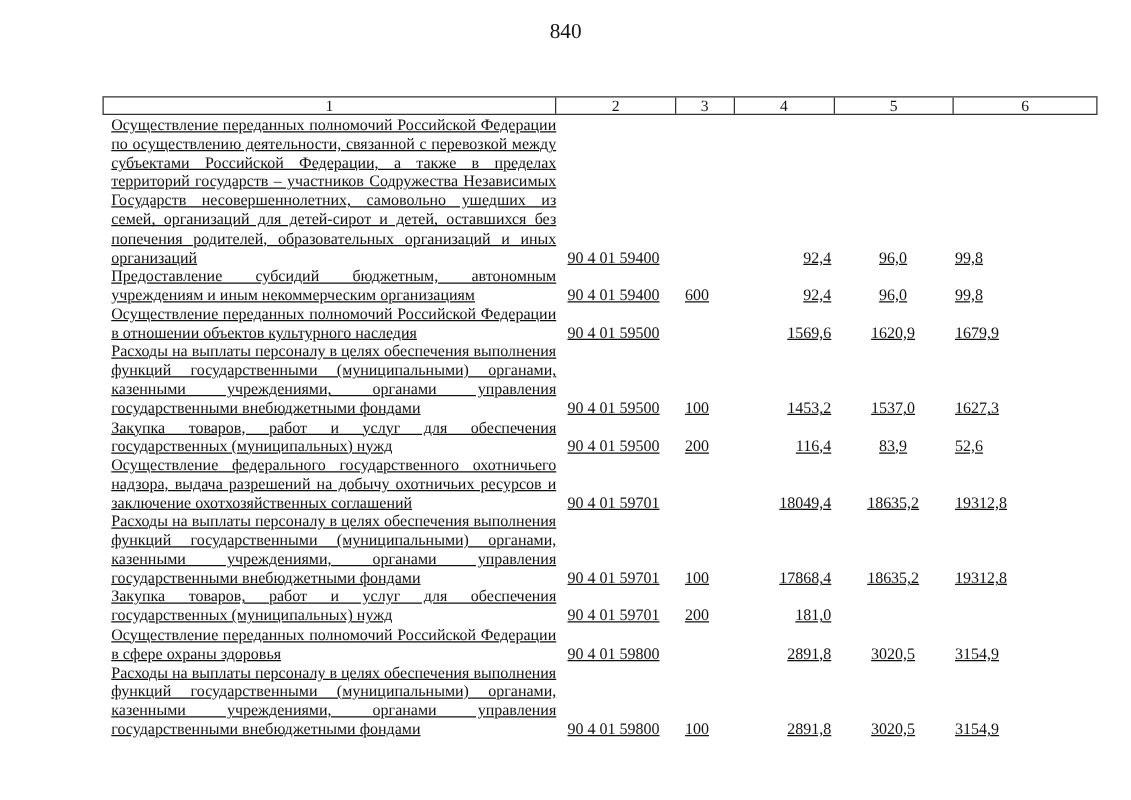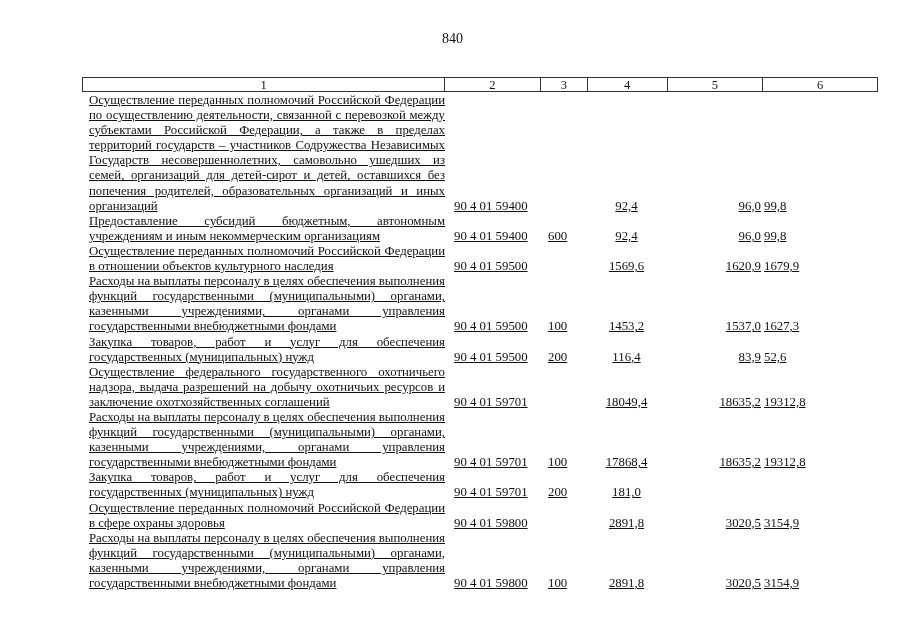--- a/index.html
+++ b/index.html
@@ -1,30 +1,30 @@
 <!DOCTYPE html>
 <html><head>
 <meta charset="utf-8">
 <style>
   html, body { margin:0; padding:0; background:#fff; }
   body { width:905px; height:640px; position:relative; overflow:hidden;
          font-family:"Liberation Serif","DejaVu Serif",serif; color:#111; }
-  .page-num { position:absolute; top:31px; left:0; width:100%; text-align:center; font-size:14px; }
+  .page-num { position:absolute; top:15px; left:0; width:100%; text-align:center; font-size:17px; }
   .hdr { position:absolute; top:77px; left:82px; width:796px; height:15px;
          border:1px solid #333; display:flex; font-size:12.5px; line-height:15px; box-sizing:border-box; }
   .hdr div { text-align:center; border-right:1px solid #333; box-sizing:border-box; }
   .hdr div:last-child { border-right:none; }
   .c1 { width:363px; } .c2 { width:96px; } .c3 { width:47px; } .c4 { width:80px; } .c5 { width:96px; } .c6 { width:114px; }
   .body { position:absolute; top:93px; left:82px; width:796px; font-size:12.8px; line-height:15.1px;text-decoration:underline; }
   .row { display:flex; align-items:flex-end; }
   .row .desc { width:356px; padding-left:7px; text-align:justify; box-sizing:content-box; }
   .row .code { width:96px; padding-left:9px; box-sizing:border-box; white-space:nowrap; }
   .row .vr { width:47px; padding-left:7px; box-sizing:border-box; }
-  .row .v4 { width:80px; text-align:center; padding-right:3px; box-sizing:border-box; }
-  .row .v5 { width:96px; text-align:right; padding-right:3px; box-sizing:border-box; }
+  .row .v4 { width:80px; text-align:right; padding-right:3px; box-sizing:border-box; }
+  .row .v5 { width:96px; text-align:center; padding-right:3px; box-sizing:border-box; }
   .row .v6 { width:114px; text-align:left; padding-right:6px; box-sizing:border-box; }
 </style>
 </head>
 <body>
 
 <div class="page-num">840</div>
 
 <div class="hdr">
   <div class="c1">1</div>
   <div class="c2">2</div>

